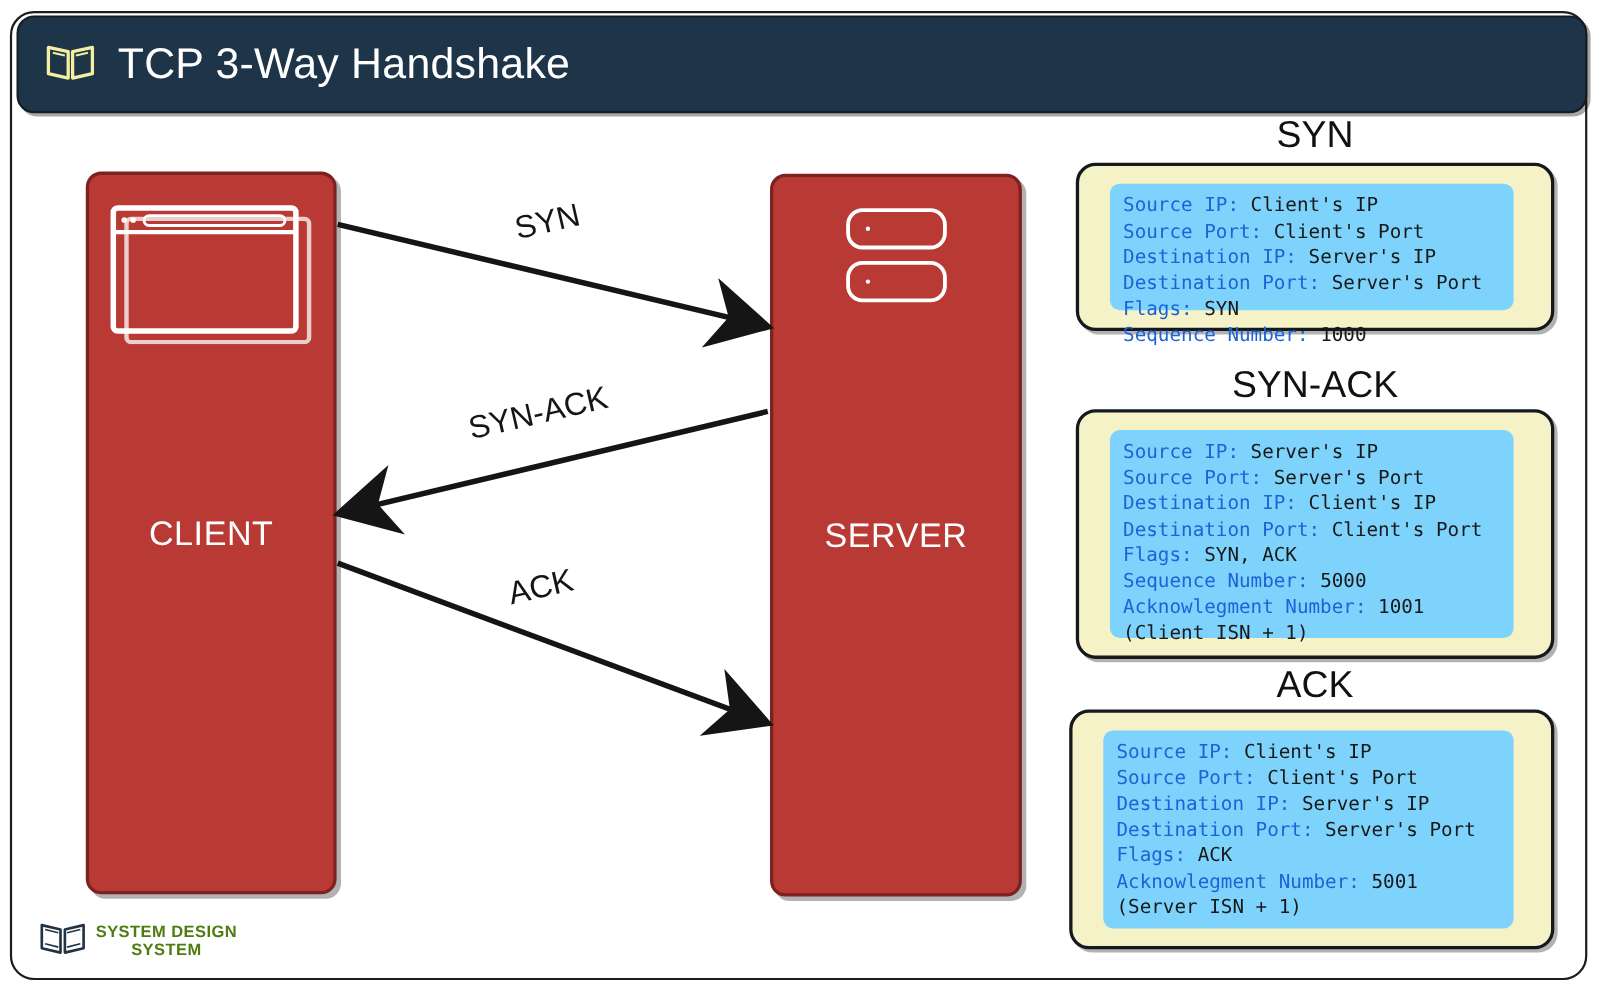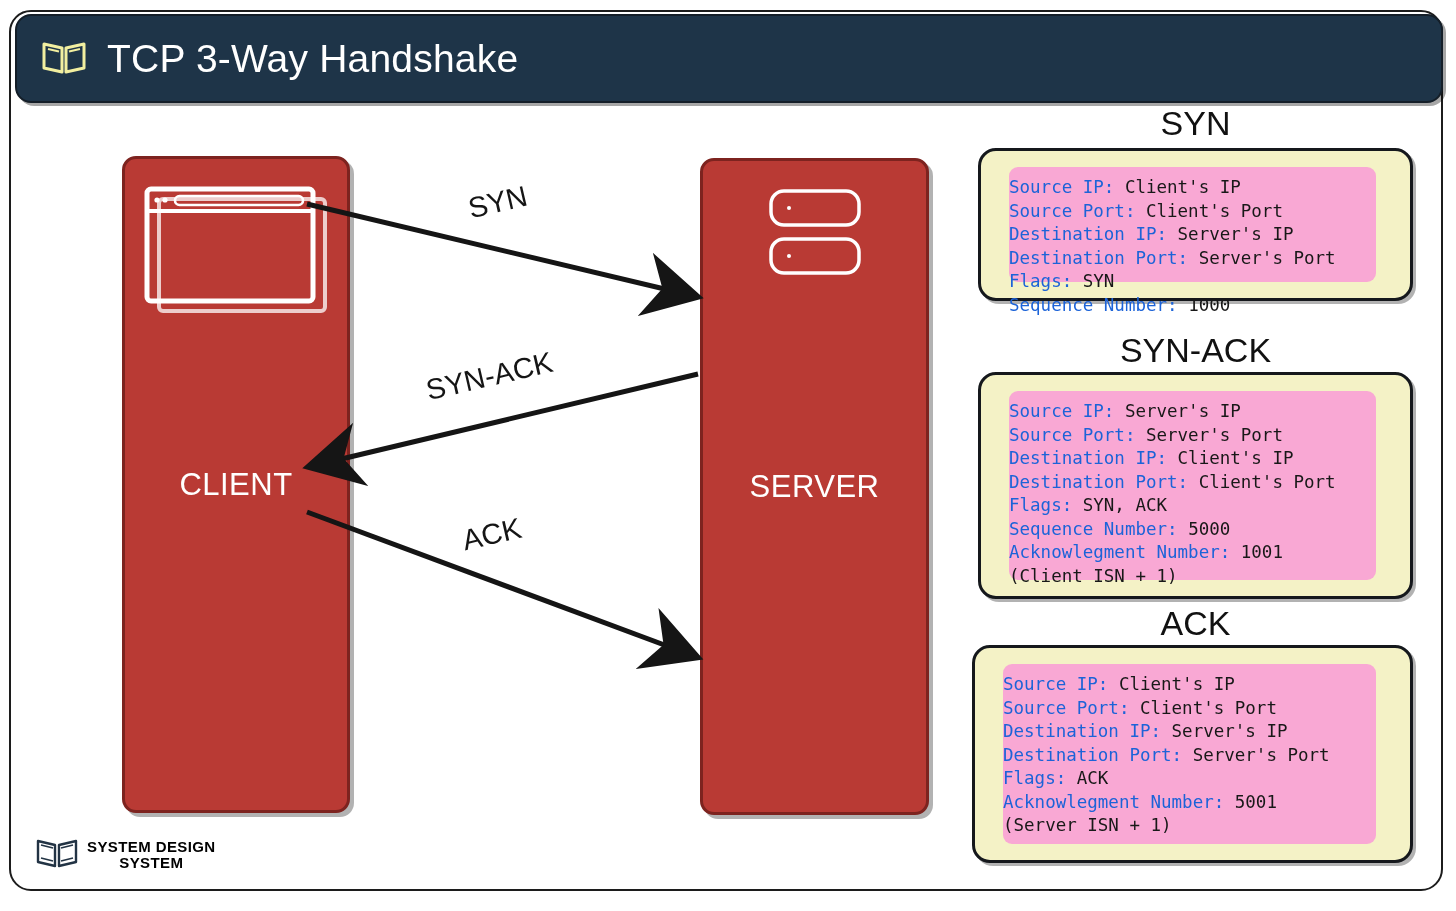--- a/index.html
+++ b/index.html
@@ -44,21 +44,21 @@
 
   
   .node{
     position:absolute;
     background:#b93a34;
     border:3px solid #7d231f;
     border-radius:14px;
     box-sizing:border-box;
     box-shadow:4px 4px 0 rgba(0,0,0,.30);
   }
-  #client-node{left:78px;top:156px;width:228px;height:657px;margin-left:44px;}
+  #client-node{left:78px;top:156px;width:228px;height:657px;}
   #server-node{left:700px;top:158px;width:229px;height:657px;}
   .node-label{
     position:absolute;left:0;right:0;
     top:50%;transform:translateY(-50%);
     text-align:center;
     color:#ffffff;
     font-size:31px;
     letter-spacing:.5px;
   }
   .node-icon{position:absolute;left:50%;transform:translateX(-50%);}
@@ -89,21 +89,21 @@
     line-height:46px;
   }
 
   
   .footer-logo{
     position:absolute;left:36px;top:836px;
     display:flex;align-items:center;
   }
   .footer-text{
     margin-left:9px;
-    color:#000000;
+    color:#4d7c0f;
     font-size:15px;
     font-weight:bold;
     line-height:16px;
     letter-spacing:.4px;
     text-align:center;
   }
   .footer-text .l2{display:block;}
 
   
   .card-heading{
@@ -124,23 +124,23 @@
     border-radius:18px;
     box-sizing:border-box;
     box-shadow:3px 3px 0 rgba(0,0,0,.30);
   }
   #card-0{left:978px;top:148px;width:435px;height:153px;}
   #card-1{left:978px;top:372px;width:435px;height:227px;}
   #card-2{left:972px;top:645px;width:441px;height:218px;}
 
   .card-inner{
     position:absolute;left:28px;right:34px;top:16px;bottom:16px;
-    background:#f9a8d4;
+    background:#7dd3fc;
     border-radius:9px;
-    padding:9px 0 0 0;
+    padding:9px 0 0 12px;
     box-sizing:border-box;
   }
   .kv-line{
     font-family:"DejaVu Sans Mono","Liberation Mono",monospace;
     font-size:17.5px;
     line-height:23.5px;
     white-space:nowrap;
   }
   .kv-key{color:#1c63d8;}
   .kv-val{color:#181818;}

